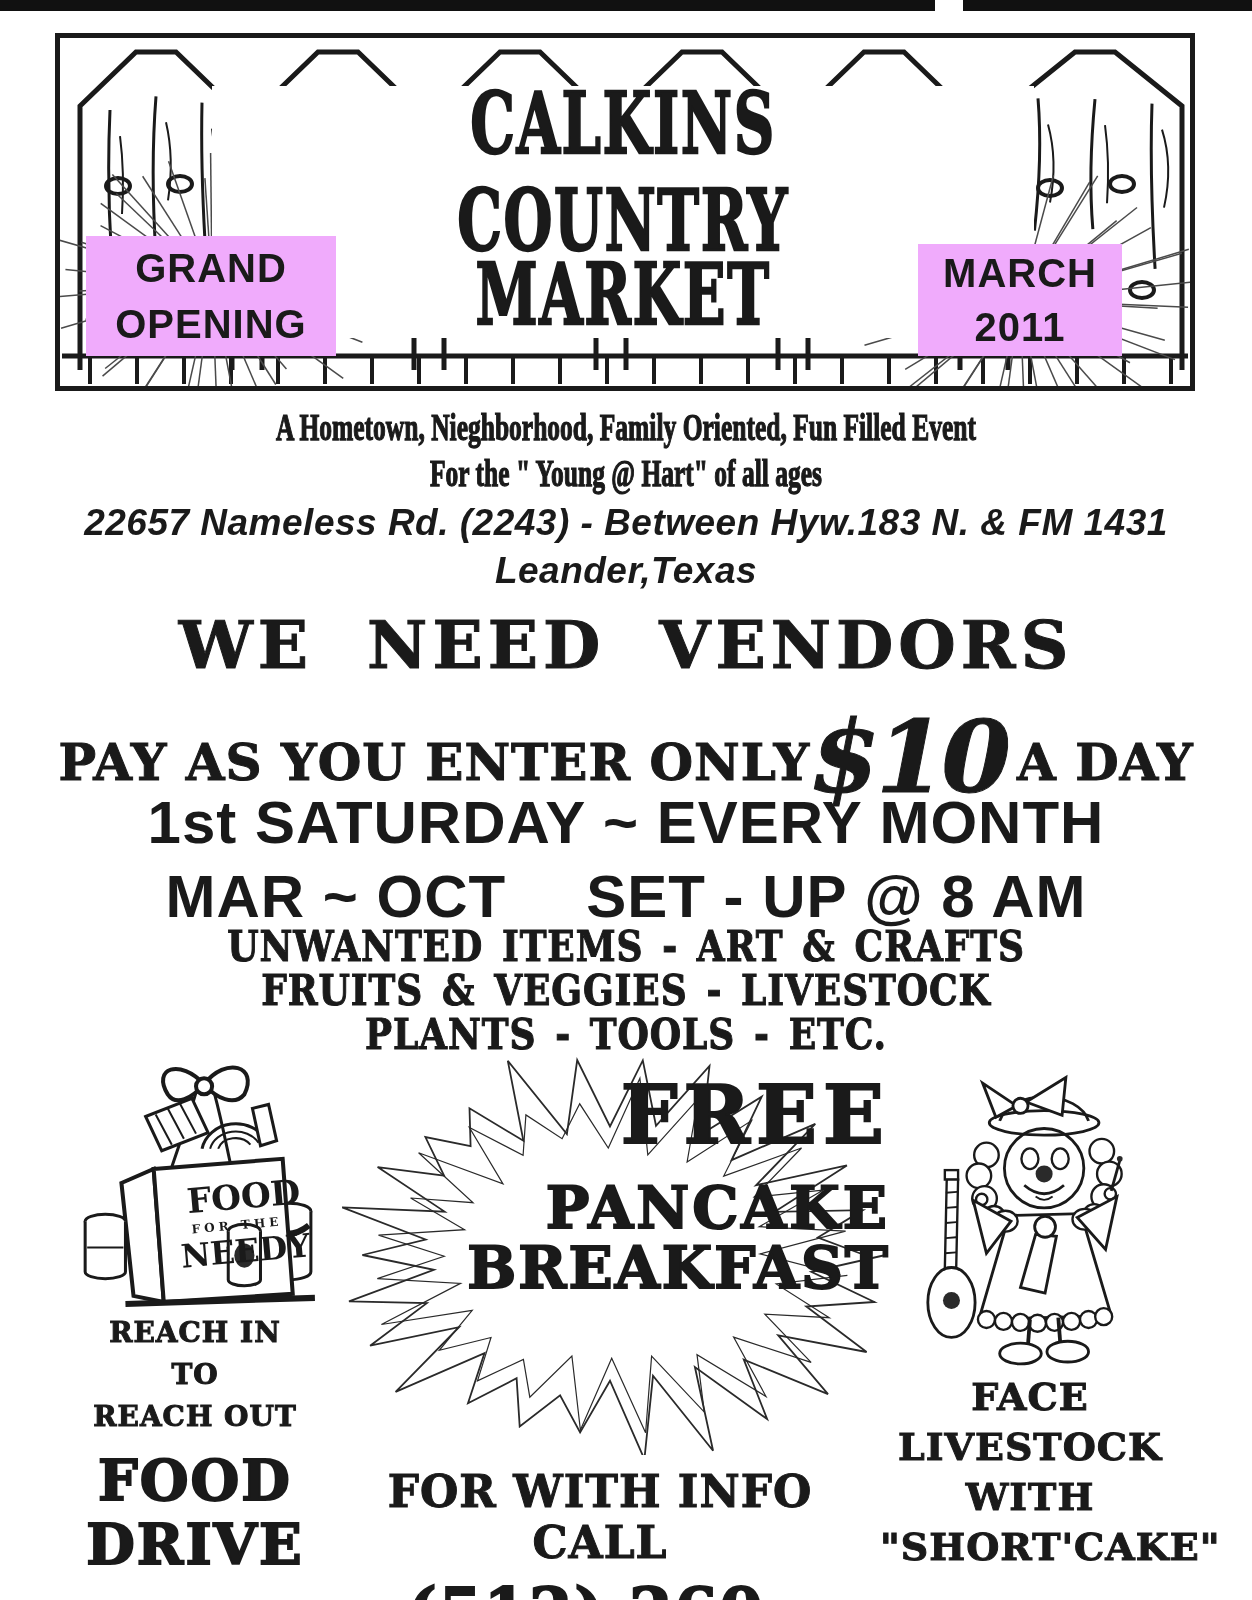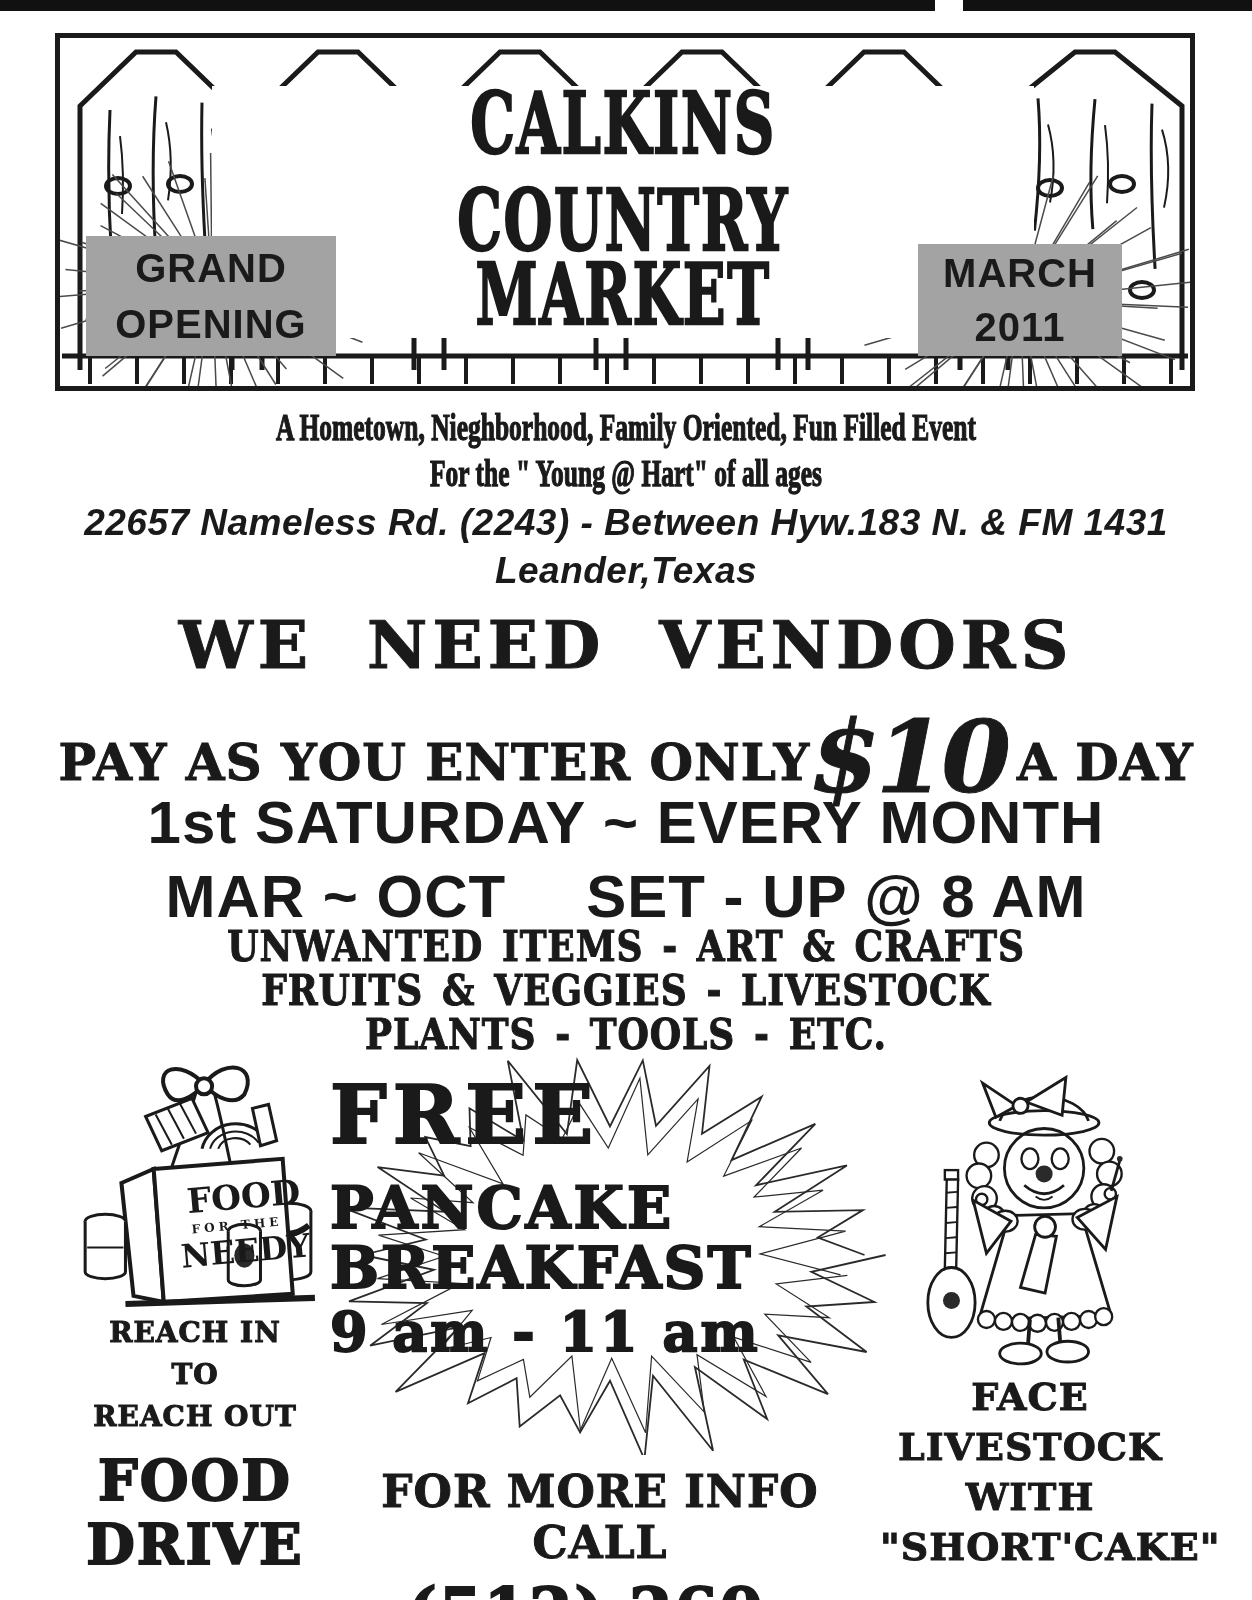--- a/index.html
+++ b/index.html
@@ -12,21 +12,21 @@
   .fat1{-webkit-text-stroke:1px currentColor}
   .fat2{-webkit-text-stroke:2px currentColor}
   .topbar{top:0;left:0;width:100%;height:11px;background:#111}
   .topbar-gap{top:0;left:935px;width:28px;height:11px;background:#fff}
   
   .banner{left:55px;top:33px;width:1140px;height:358px;border:5px solid #1a1a1a;background:#fff}
   .fence{position:absolute;left:0;top:0;width:100%;height:100%}
   .title-box{position:absolute;left:152px;top:48px;width:822px;height:252px;background:#fff;text-align:center;padding-top:4px}
   .title-line{display:block;font-family:"DejaVu Serif",serif;font-weight:bold;font-size:72px;line-height:82px;letter-spacing:2px;word-spacing:26px;transform:scale(0.78,1.18);transform-origin:center}
   .hours{margin-top:24px;font-size:46px;font-weight:bold;letter-spacing:3px}
-  .side-label{position:absolute;background:#a3a3a3;text-align:center;font-weight:bold;font-size:40px;line-height:56px;letter-spacing:1px}
+  .side-label{position:absolute;background:#f0abfc;text-align:center;font-weight:bold;font-size:40px;line-height:56px;letter-spacing:1px}
   .grand{left:26px;top:198px;width:250px;padding:4px 0}
   .march{left:858px;top:206px;width:204px;padding:2px 0;line-height:54px}
   
   .tagline{font-family:"Liberation Serif",serif;font-weight:bold;font-size:30px;transform:scale(0.85,1.25);transform-origin:center}
   .addr{font-style:italic;font-weight:bold;font-size:37px;letter-spacing:0.5px}
   
   .headline{font-size:66px;letter-spacing:5px;word-spacing:26px}
   .payline{font-size:50px;letter-spacing:1px}
   .price{font-size:100px;font-style:italic;letter-spacing:-4px;position:relative;top:12px;margin:0 10px 0 0}
   .bigsans{font-size:60px;letter-spacing:1px}
@@ -280,29 +280,28 @@
 </div>
 <div class="abs serif fdrive fat2" style="left:55px;top:1448px;width:280px;text-align:center">
   <div>FOOD</div>
   <div>DRIVE</div>
 </div>
 
 <svg id="star-svg" class="abs" style="left:330px;top:1055px;width:560px;height:400px" viewBox="0 0 560 400">
     <polyline points="555.6,200.0 481.3,216.9 544.4,247.0 476.3,251.5 536.6,297.0 448.2,280.4 498.0,339.2 413.8,304.6 437.1,364.0 364.9,312.0 383.1,395.8 323.0,320.8 314.4,404.2 280.0,325.7 250.1,377.5 230.1,340.3 189.7,371.5 186.6,323.3 138.0,348.3 154.5,298.1 65.6,336.9 129.0,272.2 40.1,290.7 96.8,248.1 19.0,246.4 103.9,214.8 32.4,200.0 95.6,184.5 12.2,152.4 114.6,156.6 47.6,112.1 114.1,120.7 95.4,82.1 140.6,91.1 139.5,53.3 193.4,85.8 177.8,5.9 236.9,79.0 247.2,5.1 280.0,71.4 312.8,5.4 326.0,70.8 379.5,11.0 372.0,78.7 431.7,41.7 401.5,105.1 485.3,68.9 426.1,130.2 516.9,110.4 444.7,156.8 532.9,155.1 487.8,182.5 534.5,200.0 " fill="none" stroke="#2a2a2a" stroke-width="1.8"></polyline>
     <polyline points="517.4,220.4 446.2,228.9 499.3,262.7 434.8,259.2 481.1,307.4 403.6,282.1 436.0,341.5 367.0,299.7 374.3,357.1 321.6,301.1 315.6,377.7 281.7,303.2 250.4,375.0 241.9,301.0 199.8,342.2 193.4,304.4 147.5,325.8 161.0,282.5 109.3,295.3 142.2,255.4 51.4,269.5 130.5,228.4 47.3,223.6 114.2,201.2 48.5,180.1 134.6,174.7 80.6,143.0 143.1,147.7 88.6,97.8 173.0,128.9 139.4,72.5 193.1,100.3 195.9,59.9 232.1,83.7 249.7,48.8 278.3,93.0 309.9,23.3 317.8,99.8 368.1,43.9 357.1,107.0 421.6,65.6 393.7,121.1 471.5,93.0 424.1,142.1 493.0,135.2 429.3,171.7 515.6,176.1 430.2,198.9 510.5,219.8 " fill="none" stroke="#2a2a2a" stroke-width="1.2"></polyline>
   </svg>
-<div class="abs serif" style="left:330px;top:1072px;width:560px;text-align:left">
+<div class="abs serif" style="left:330px;top:1072px;width:560px;text-align:right">
   <div class="pk0 fat2">FREE</div>
   <div class="pk1 fat2">PANCAKE</div>
   <div class="pk2 fat2">BREAKFAST</div>
-  <div class="pk3 fat2">9 am - 11 am</div>
 </div>
 
 <div class="abs serif" style="left:320px;top:1466px;width:560px;text-align:center">
-  <div class="info fat1">FOR MORE INFO CALL</div>
+  <div class="info fat1">FOR WITH INFO CALL</div>
   <div class="phone fat2">(512) 260-0161</div>
 </div>
 
 <svg class="abs" style="left:915px;top:1068px;width:245px;height:312px" viewBox="0 0 240 330">
   <rect x="22" y="108" width="14" height="10" fill="#fff" stroke="#1a1a1a" stroke-width="2.5"></rect>
   <polygon points="24,118 36,118 34,212 22,212" fill="#fff" stroke="#1a1a1a" stroke-width="2.5"></polygon>
   <line x1="23" y1="132" x2="35" y2="131" stroke="#1a1a1a" stroke-width="2"></line>
   <line x1="23" y1="148" x2="35" y2="147" stroke="#1a1a1a" stroke-width="2"></line>
   <line x1="23" y1="164" x2="34" y2="163" stroke="#1a1a1a" stroke-width="2"></line>
   <line x1="23" y1="180" x2="34" y2="179" stroke="#1a1a1a" stroke-width="2"></line>

